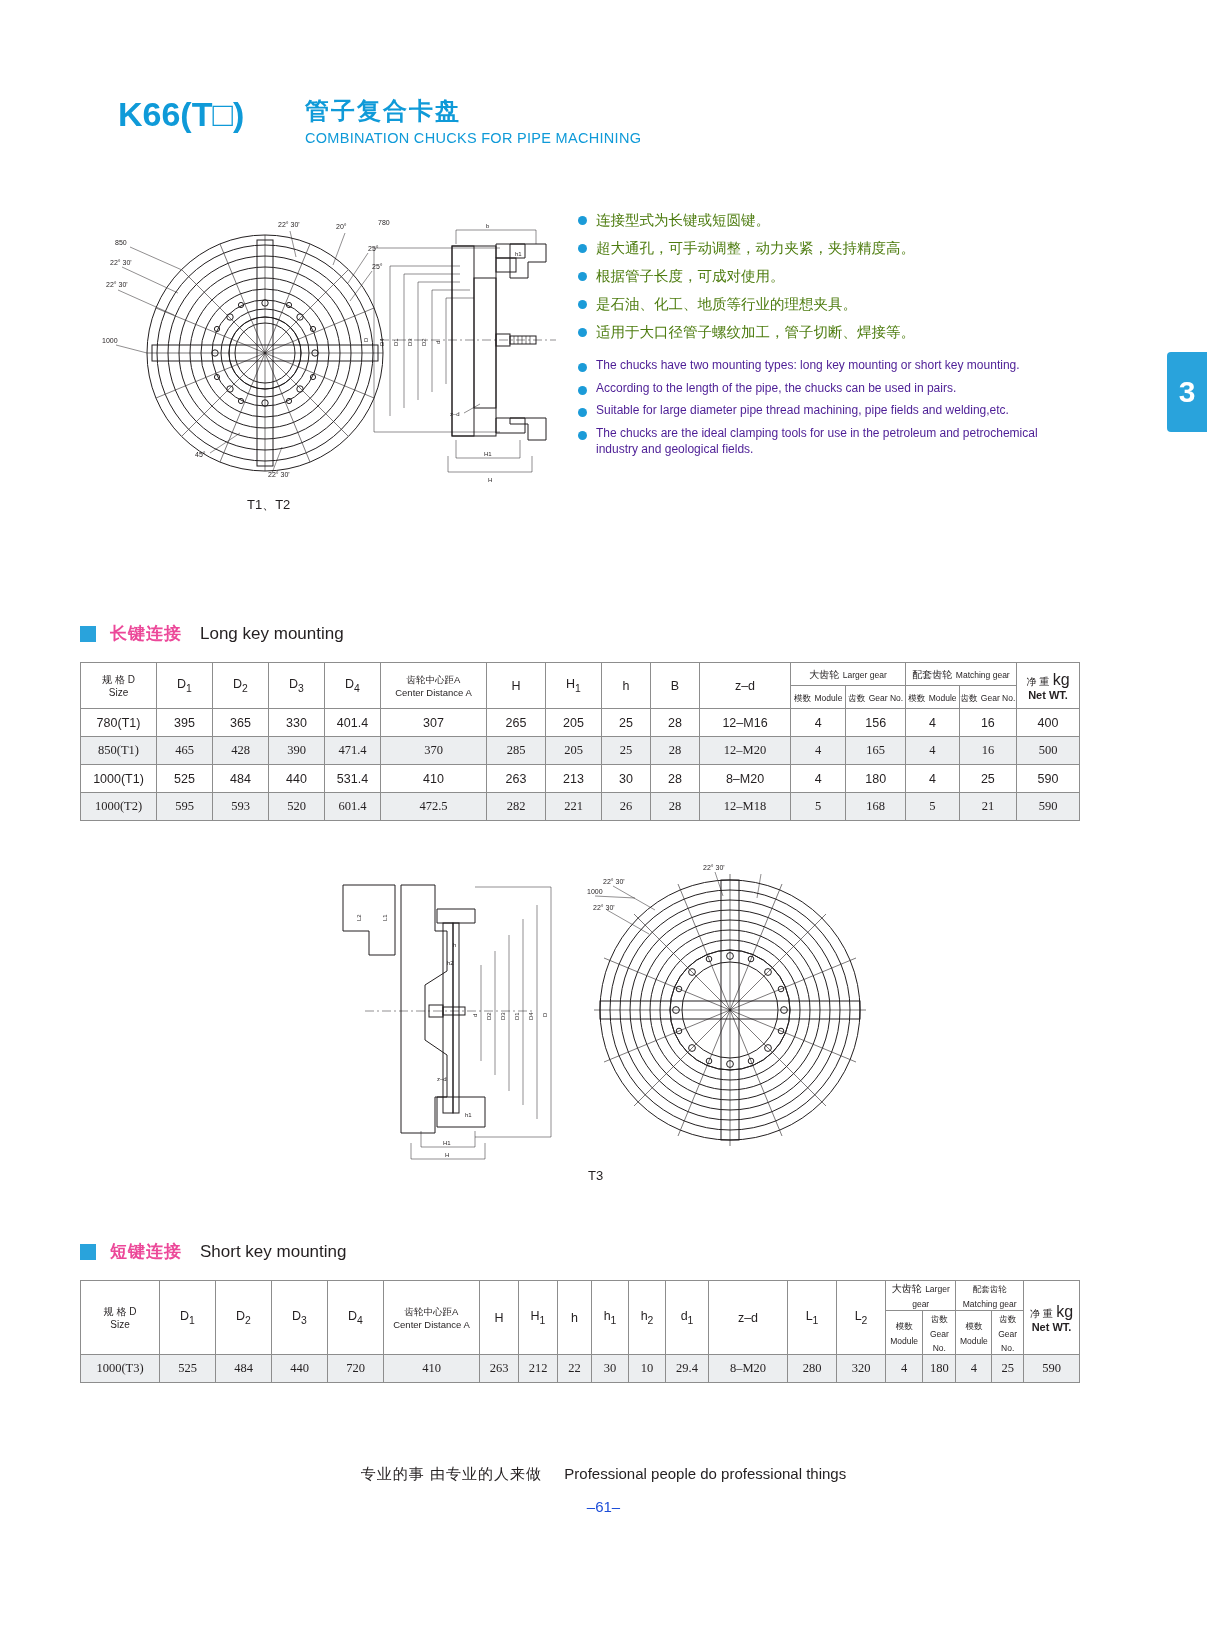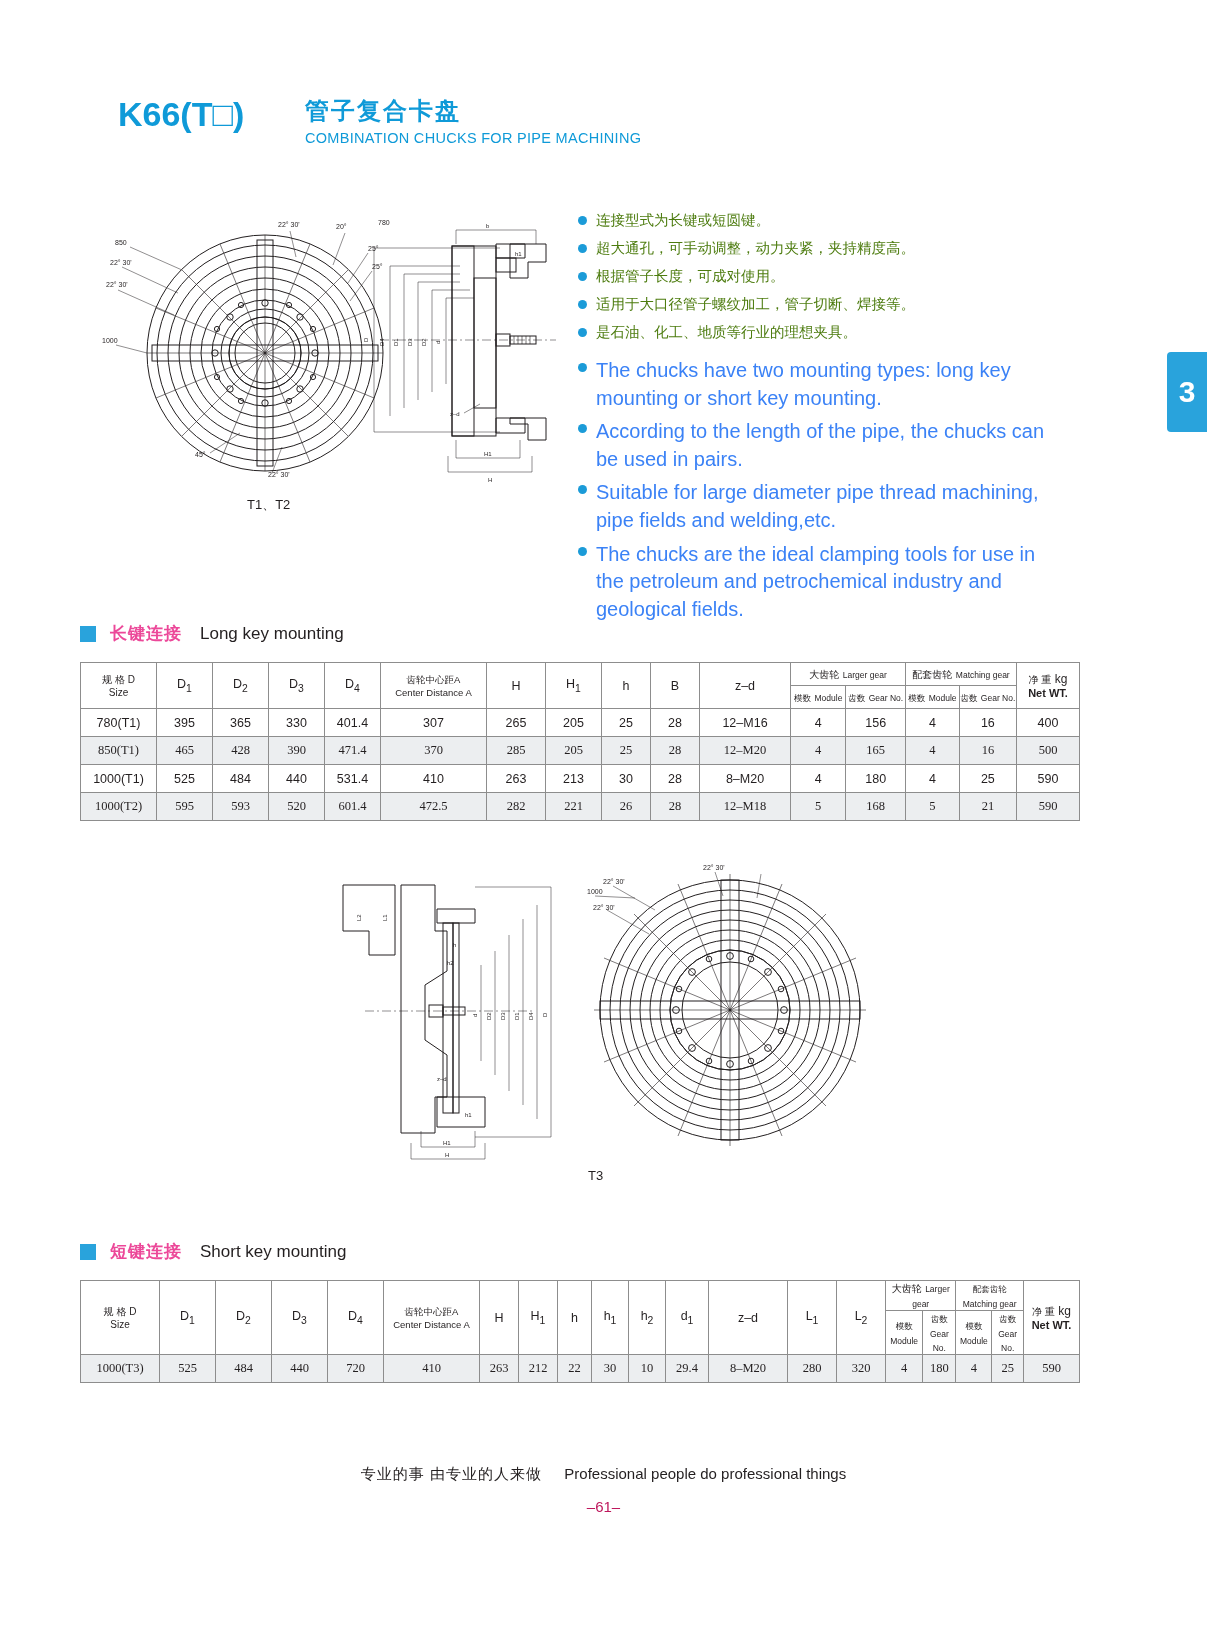--- a/index.html
+++ b/index.html
@@ -36,21 +36,21 @@
   
   .bullets { position:absolute; left:578px; top:210px; width:470px; }
   .b-item { display:flex; margin-bottom:7px; line-height:1.45; }
   .b-dot {
     flex:0 0 auto; width:9px; height:9px; border-radius:50%;
     background:#1b9bd8; margin-top:6px; margin-right:9px;
   }
   .b-text-cn { font-size:14.5px; color:#4d7c0f; }
   .bullets-en { position:absolute; left:578px; top:357px; width:470px; }
   .bullets-en .b-item { margin-bottom:6px; }
-  .b-text-en { font-size:20px; color:#3b82f6; line-height:1.38; }
+  .b-text-en { font-size:12px; color:#4c1d95; line-height:1.38; }
 
   
   .drawing-caption {
     position:absolute; font-size:13px; color:#231f20;
   }
   svg.dwg { position:absolute; }
   .ln { stroke:#231f20; fill:none; stroke-width:1; }
   .ln-thin { stroke:#231f20; fill:none; stroke-width:0.6; }
   .dim { stroke:#231f20; fill:none; stroke-width:0.5; }
   .tiny { font-size:7px; font-family:"Liberation Sans", sans-serif; fill:#231f20; }
@@ -70,31 +70,31 @@
   table.spec th, table.spec td {
     border:1px solid #8d8d8d; text-align:center; vertical-align:middle;
     padding:0; background:#fff;
   }
   table.spec th { font-weight:normal; height:22px; }
   table.spec td { height:27px; }
   table.spec tr.alt td { background:#eceef0;font-family:Liberation Serif, serif; }
   .hdr-cn { font-size:10px; }
   .hdr-small { font-size:9.5px; }
   .sub { font-size:8.5px; }
-  .unit-small { font-size:12px; }
+  .unit-small { font-size:16px; }
 
   
   .footer-line {
     position:absolute; left:0; top:1465px; width:1207px; text-align:center;
     font-size:15px; color:#231f20;
   }
   .footer-cn { letter-spacing:1px; }
   .page-num {
     position:absolute; left:0; top:1498px; width:1207px; text-align:center;
-    font-size:15px; color:#be185d;
+    font-size:15px; color:#1d4ed8;
   }
 </style>
 </head>
 <body>
 
 <div class="model-code">K66(T□)</div>
 <div class="title-cn">管子复合卡盘</div>
 <div class="title-en">COMBINATION  CHUCKS FOR PIPE MACHINING</div>
 
 <div class="page-tab">3</div>
@@ -260,25 +260,25 @@
   <div class="b-item">
     <span class="b-dot"></span>
     <span class="b-text-cn">超大通孔，可手动调整，动力夹紧，夹持精度高。</span>
   </div>
   <div class="b-item">
     <span class="b-dot"></span>
     <span class="b-text-cn">根据管子长度，可成对使用。</span>
   </div>
   <div class="b-item">
     <span class="b-dot"></span>
+    <span class="b-text-cn">是石油、化工、地质等行业的理想夹具。</span>
+  </div>
+  <div class="b-item">
+    <span class="b-dot"></span>
     <span class="b-text-cn">适用于大口径管子螺纹加工，管子切断、焊接等。</span>
-  </div>
-  <div class="b-item">
-    <span class="b-dot"></span>
-    <span class="b-text-cn">是石油、化工、地质等行业的理想夹具。</span>
   </div>
 </div>
 
 <div class="bullets-en">
   <div class="b-item">
     <span class="b-dot"></span>
     <span class="b-text-en">The chucks have two mounting types: long key mounting or short key mounting.</span>
   </div>
   <div class="b-item">
     <span class="b-dot"></span>

